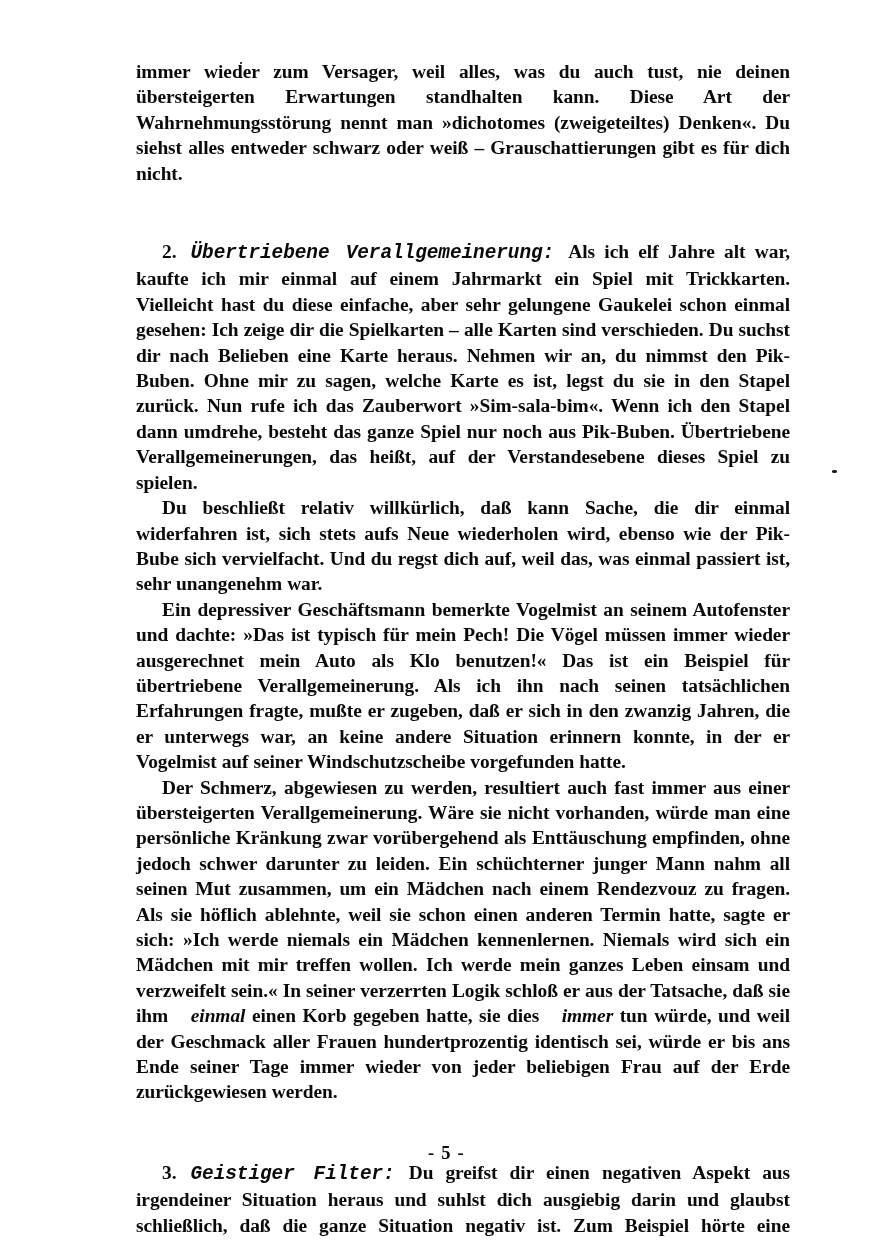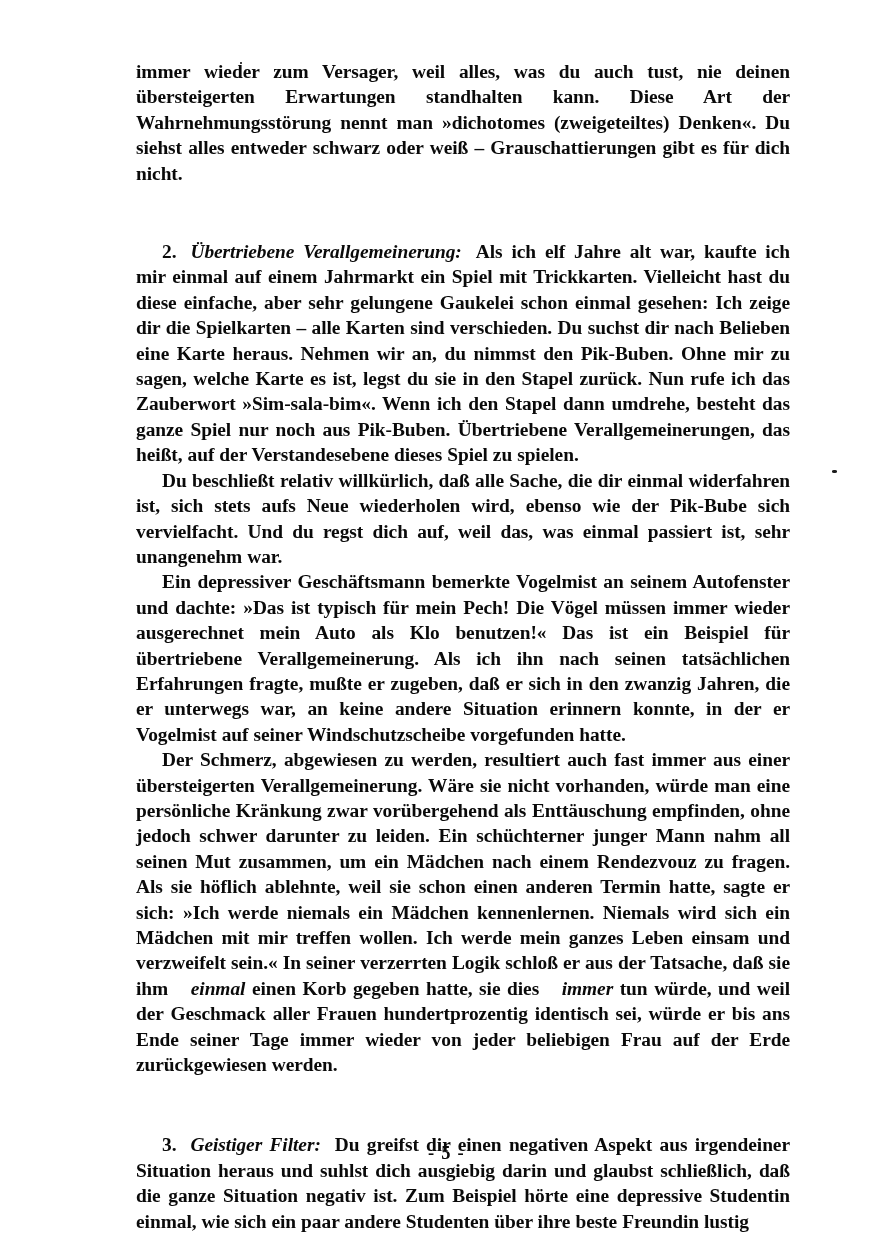--- a/index.html
+++ b/index.html
@@ -60,20 +60,21 @@
     height: 55px;
   }
 
   .heading-num {
     font-weight: 700;
     font-style: normal;
   }
   .heading-title {
     font-style: italic;
     font-weight: 700;
+    font-family: Liberation Mono, monospace;
   }
   .heading-spacer {
     display: inline-block;
     width: 14px;
   }
 
   em.emph {
     font-style: italic;
     font-weight: 700;
     margin-left: 16px;
@@ -106,21 +107,21 @@
   <div class="text-column">
 
     <p class="para">immer wieder zum Versager, weil alles, was du auch tust, nie deinen übersteigerten Erwartungen standhalten kann. Diese Art der Wahrnehmungsstörung nennt man »dichotomes (zweigeteiltes) Denken«. Du siehst alles entweder schwarz oder weiß – Grauschattierungen gibt es für dich nicht.</p>
 
     <div class="block-gap-section"></div>
 
     <p class="para indent">
       <span class="heading-num">2.</span><span class="heading-spacer"></span><span class="heading-title">Übertriebene Verallgemeinerung:</span><span class="heading-spacer"></span><span>Als ich elf Jahre alt war, kaufte ich mir einmal auf einem Jahrmarkt ein Spiel mit Trickkarten. Vielleicht hast du diese einfache, aber sehr gelungene Gaukelei schon einmal gesehen: Ich zeige dir die Spielkarten – alle Karten sind verschieden. Du suchst dir nach Belieben eine Karte heraus. Nehmen wir an, du nimmst den Pik-Buben. Ohne mir zu sagen, welche Karte es ist, legst du sie in den Stapel zurück. Nun rufe ich das Zauberwort »Sim-sala-bim«. Wenn ich den Stapel dann umdrehe, besteht das ganze Spiel nur noch aus Pik-Buben. Übertriebene Verallgemeinerungen, das heißt, auf der Verstandesebene dieses Spiel zu spielen.</span>
     </p>
 
-    <p class="para indent">Du beschließt relativ willkürlich, daß alle Sache, die dir einmal widerfahren ist, sich stets aufs Neue wiederholen wird, ebenso wie der Pik-Bube sich vervielfacht. Und du regst dich auf, weil das, was einmal passiert ist, sehr unangenehm war.</p>
+    <p class="para indent">Du beschließt relativ willkürlich, daß kann Sache, die dir einmal widerfahren ist, sich stets aufs Neue wiederholen wird, ebenso wie der Pik-Bube sich vervielfacht. Und du regst dich auf, weil das, was einmal passiert ist, sehr unangenehm war.</p>
 
     <p class="para indent">Ein depressiver Geschäftsmann bemerkte Vogelmist an seinem Autofenster und dachte: »Das ist typisch für mein Pech! Die Vögel müssen immer wieder ausgerechnet mein Auto als Klo benutzen!« Das ist ein Beispiel für übertriebene Verallgemeinerung. Als ich ihn nach seinen tatsächlichen Erfahrungen fragte, mußte er zugeben, daß er sich in den zwanzig Jahren, die er unterwegs war, an keine andere Situation erinnern konnte, in der er Vogelmist auf seiner Windschutzscheibe vorgefunden hatte.</p>
 
     <p class="para indent">Der Schmerz, abgewiesen zu werden, resultiert auch fast immer aus einer übersteigerten Verallgemeinerung. Wäre sie nicht vorhanden, würde man eine persönliche Kränkung zwar vorübergehend als Enttäuschung empfinden, ohne jedoch schwer darunter zu leiden. Ein schüchterner junger Mann nahm all seinen Mut zusammen, um ein Mädchen nach einem Rendezvouz zu fragen. Als sie höflich ablehnte, weil sie schon einen anderen Termin hatte, sagte er sich: »Ich werde niemals ein Mädchen kennenlernen. Niemals wird sich ein Mädchen mit mir treffen wollen. Ich werde mein ganzes Leben einsam und verzweifelt sein.« In seiner verzerrten Logik schloß er aus der Tatsache, daß sie ihm <em class="emph">einmal</em> einen Korb gegeben hatte, sie dies <em class="emph">immer</em> tun würde, und weil der Geschmack aller Frauen hundertprozentig identisch sei, würde er bis ans Ende seiner Tage immer wieder von jeder beliebigen Frau auf der Erde zurückgewiesen werden.</p>
 
     <div class="block-gap-section-3"></div>
 
     <p class="para indent">
       <span class="heading-num">3.</span><span class="heading-spacer"></span><span class="heading-title">Geistiger Filter:</span><span class="heading-spacer"></span><span>Du greifst dir einen negativen Aspekt aus irgendeiner Situation heraus und suhlst dich ausgiebig darin und glaubst schließlich, daß die ganze Situation negativ ist. Zum Beispiel hörte eine depressive Studentin einmal, wie sich ein paar andere Studenten über ihre beste Freundin lustig</span>
     </p>

